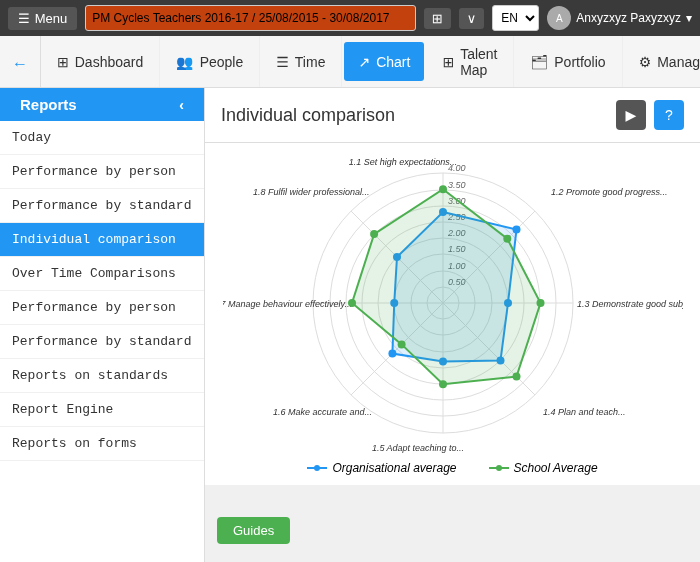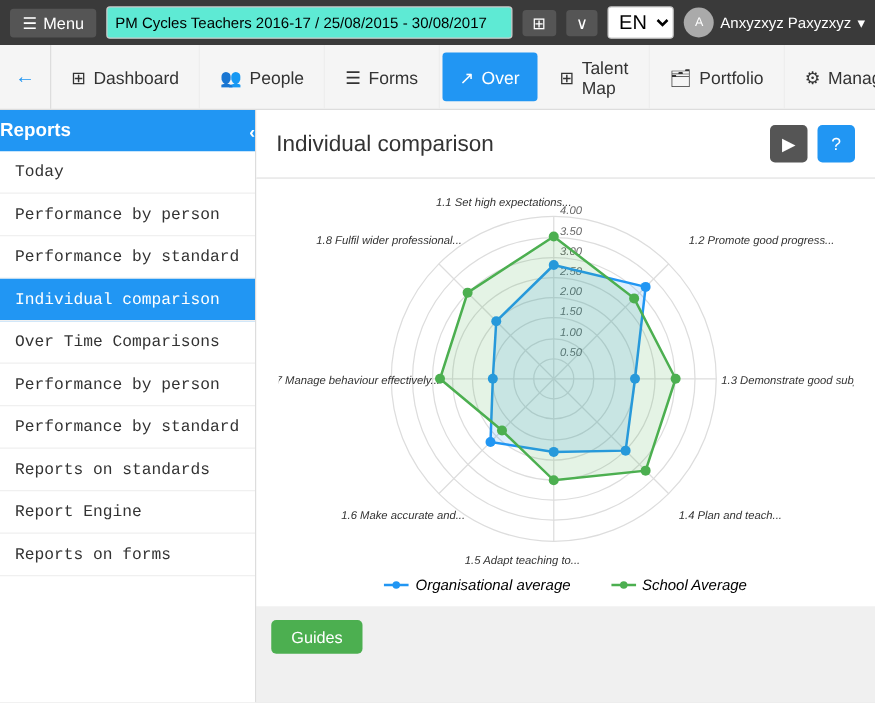--- a/index.html
+++ b/index.html
@@ -6,27 +6,27 @@
     body { font-family: Arial, sans-serif; font-size: 13px; background: #e8e8e8; width: 700px; height: 562px; overflow: hidden; }
 
     
     .top-bar {
       display: flex; align-items: center; background: #3a3a3a; height: 36px; padding: 0 8px; gap: 8px;
     }
     .menu-btn {
       background: #555; color: #fff; border: none; padding: 4px 10px; cursor: pointer; font-size: 13px; display: flex; align-items: center; gap: 5px; border-radius: 3px;
     }
     .cycle-select {
-      flex: 1; background: #5eead4; border: 1px solid #ccc; padding: 3px 6px; font-size: 12px; border-radius: 3px; height: 26px;
+      flex: 1; background: #c2410c; border: 1px solid #ccc; padding: 3px 6px; font-size: 12px; border-radius: 3px; height: 26px;
     }
     .grid-icon-btn {
       background: #555; color: #fff; border: none; padding: 3px 8px; cursor: pointer; border-radius: 3px; font-size: 13px;
     }
     .lang-select {
-      background: #fff; border: 1px solid #ccc; padding: 2px 4px; font-size: 16px; border-radius: 3px; height: 26px;
+      background: #fff; border: 1px solid #ccc; padding: 2px 4px; font-size: 12px; border-radius: 3px; height: 26px;
     }
     .user-area {
       display: flex; align-items: center; gap: 5px; color: #fff; font-size: 12px; cursor: pointer;
     }
     .avatar {
       width: 24px; height: 24px; border-radius: 50%; background: #aaa; display: flex; align-items: center; justify-content: center; color: #fff; font-size: 10px;
     }
 
     
     .nav-bar {
@@ -44,21 +44,21 @@
     
     .main-layout {
       display: flex; height: calc(562px - 36px - 52px);
     }
 
     
     .sidebar {
       width: 205px; background: #fff; border-right: 1px solid #ddd; display: flex; flex-direction: column; flex-shrink: 0; overflow-y: auto;
     }
     .sidebar-header {
-      display: flex; align-items: center; justify-content: space-between; background: #2196F3; color: #fff; padding: 8px 0; font-size: 15px; font-weight: bold;
+      display: flex; align-items: center; justify-content: space-between; background: #2196F3; color: #fff; padding: 8px 20px; font-size: 15px; font-weight: bold;
     }
     .sidebar-collapse { cursor: pointer; font-size: 14px; }
     .sidebar-item {
       padding: 9px 12px; cursor: pointer; border-bottom: 1px solid #f0f0f0; color: #333; font-size: 13px; font-family: Liberation Mono, monospace;
     }
     .sidebar-item.active { background: #2196F3; color: #fff; }
 
     
     .content-area {
       flex: 1; background: #f0f0f0; padding: 0; overflow: auto;
@@ -78,21 +78,21 @@
     }
 
     
     .chart-legend {
       display: flex; gap: 32px; justify-content: center; margin-top: 8px; font-size: 12px;
     }
     .legend-item { display: flex; align-items: center; gap: 5px; }
 
     
     .guides-btn {
-      position: absolute; bottom: 22px; left: 12px; background: #4CAF50; color: #fff; border: none; padding: 6px 16px; border-radius: 4px; cursor: pointer; font-size: 13px;
+      position: absolute; bottom: 1px; left: 12px; background: #4CAF50; color: #fff; border: none; padding: 6px 16px; border-radius: 4px; cursor: pointer; font-size: 13px;
     }
   </style>
 </head>
 <body>
 
 <div class="top-bar">
   <button class="menu-btn">
     <span>☰</span>
     <span>Menu</span>
   </button>
@@ -120,25 +120,25 @@
   <div class="nav-item">
     <span>⊞</span>
     <span>Dashboard</span>
   </div>
   <div class="nav-item">
     <span>👥</span>
     <span>People</span>
   </div>
   <div class="nav-item">
     <span>☰</span>
-    <span>Forms</span>
+    <span>Time</span>
   </div>
   <div class="nav-item active">
     <span>↗</span>
-    <span>Over</span>
+    <span>Chart</span>
   </div>
   <div class="nav-item">
     <span>⊞</span>
     <div class="nav-item-double">
       <span>Talent</span>
       <span>Map</span>
     </div>
   </div>
   <div class="nav-item">
     <span>🗂</span>

